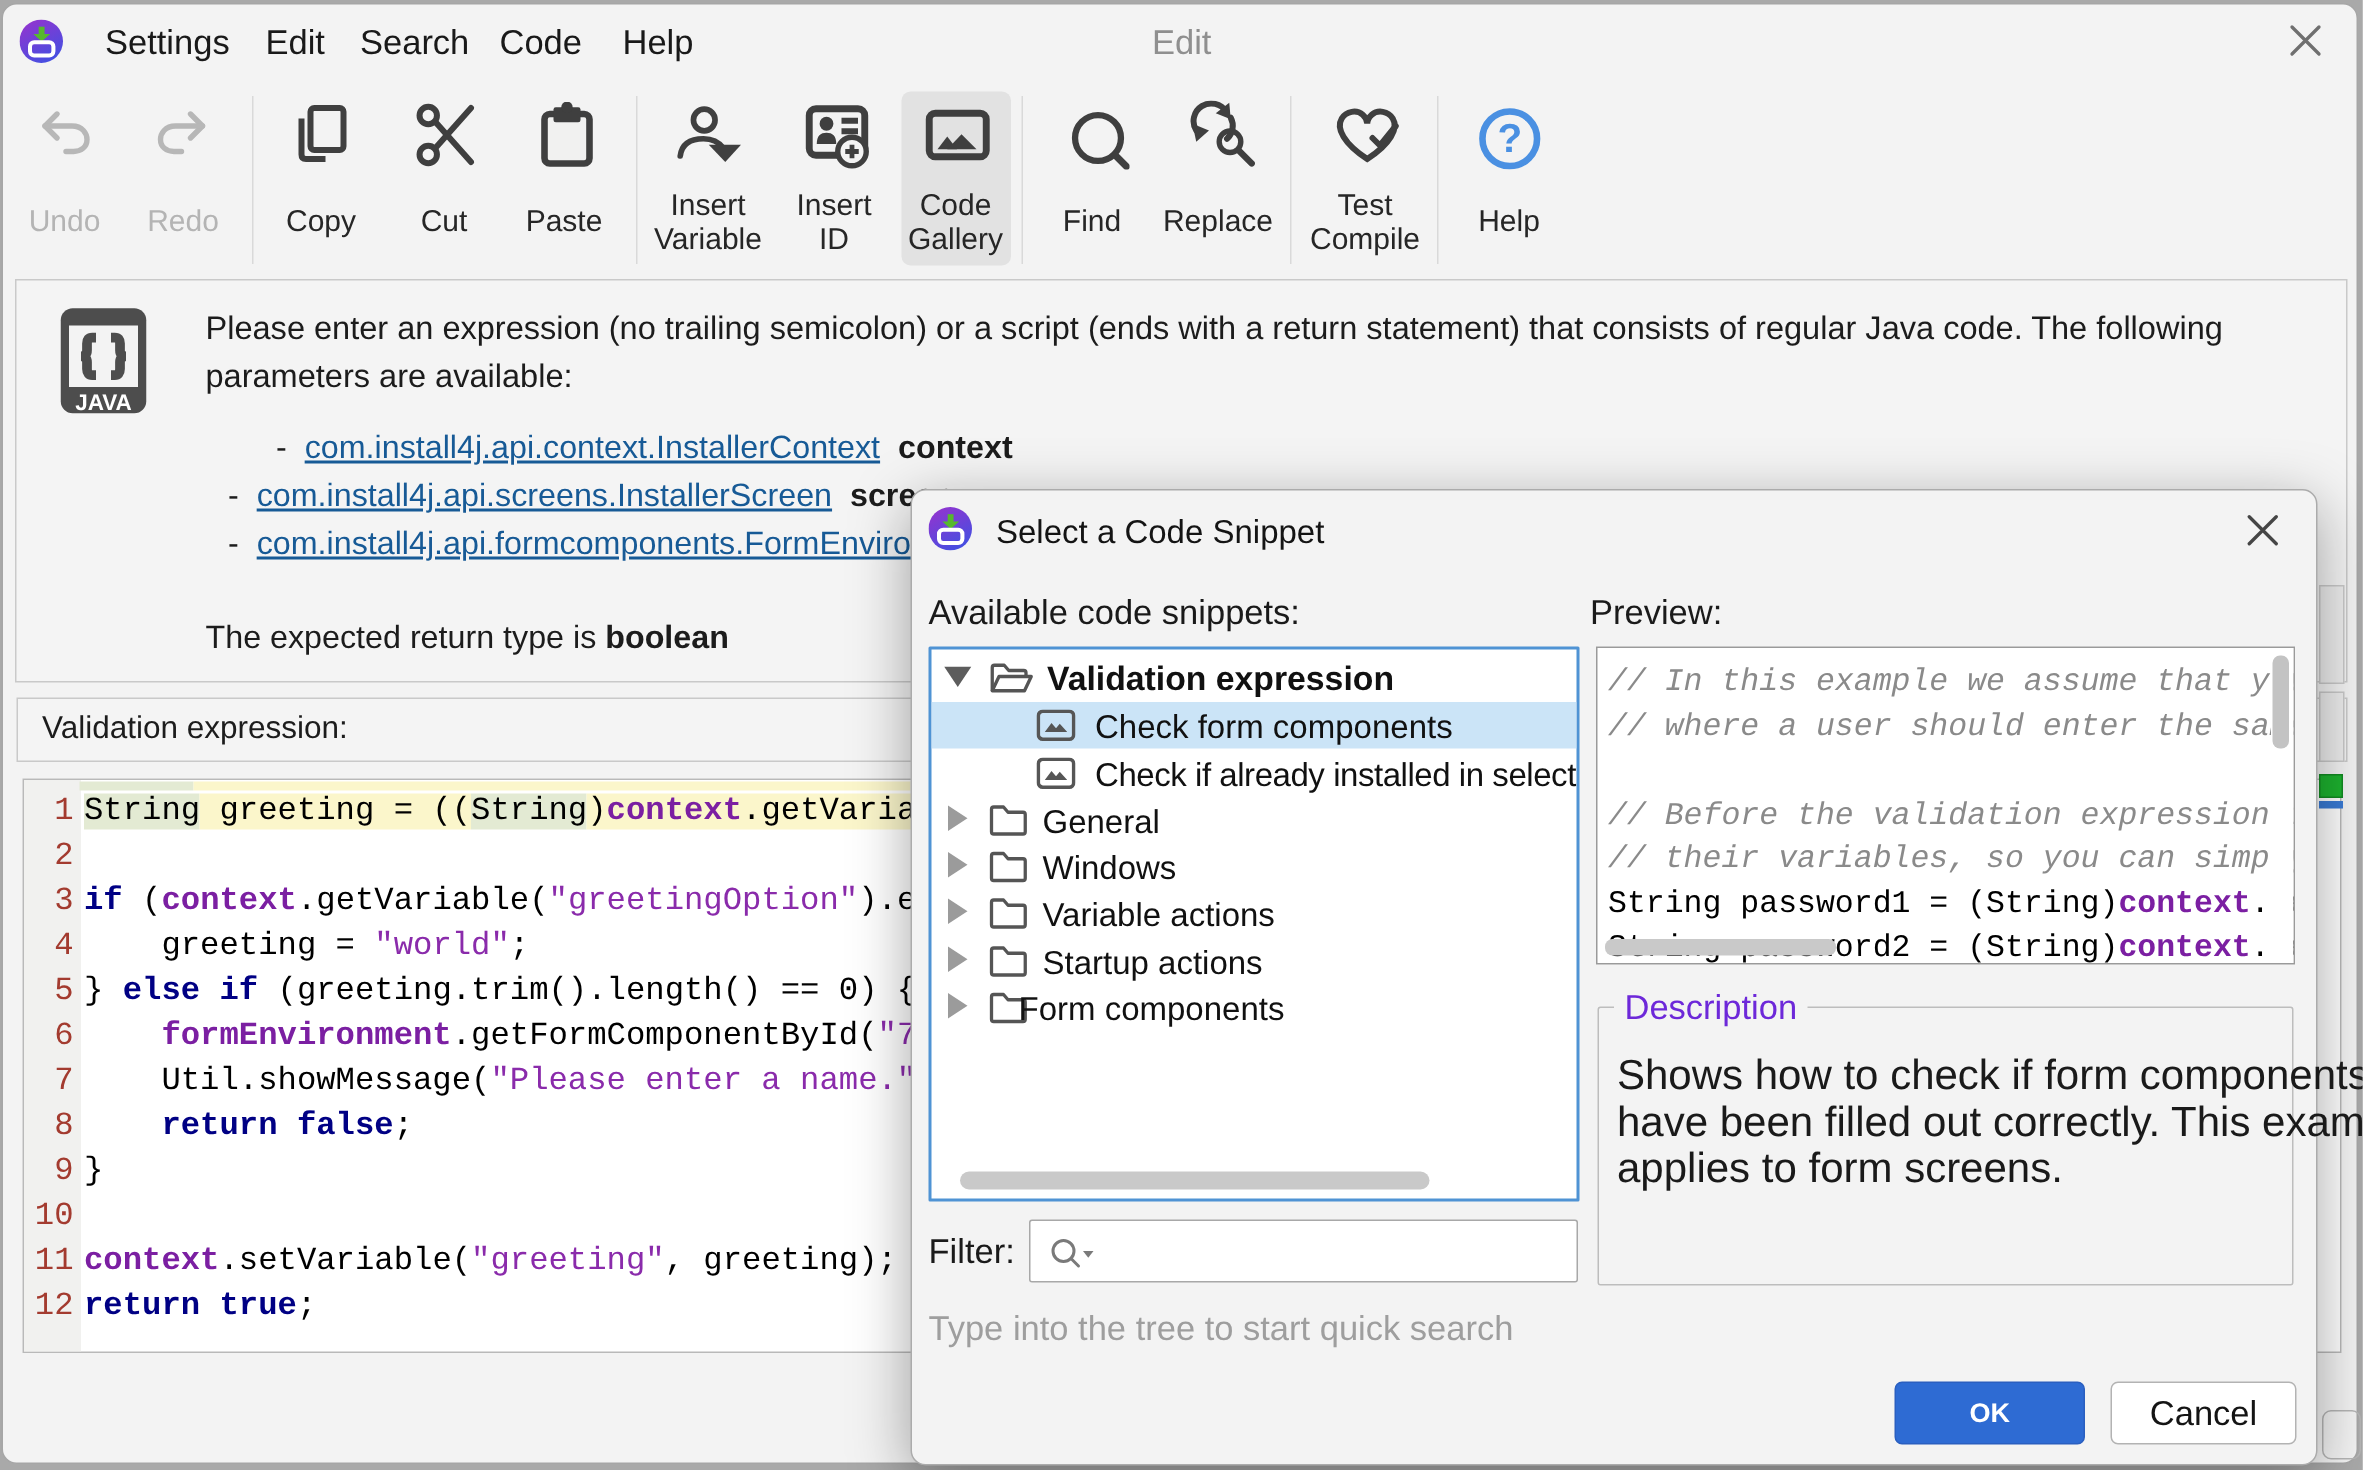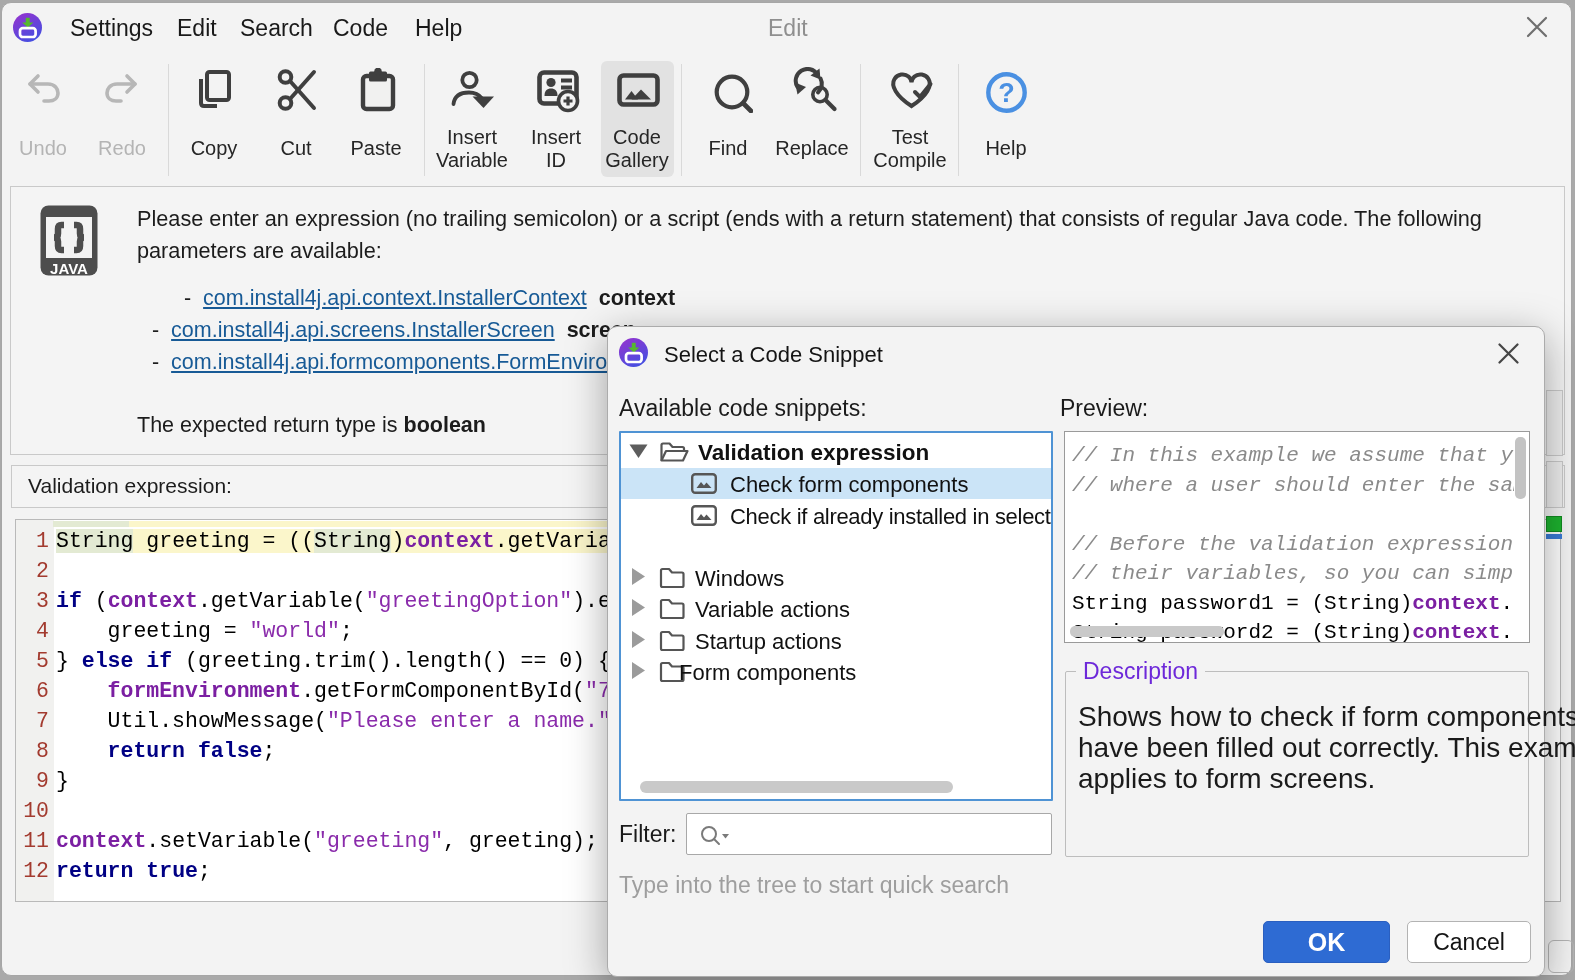--- a/index.html
+++ b/index.html
@@ -257,20 +257,29 @@
     </svg>
     <div class="trtext" style="left:109px;">Check form components</div>
   </div>
   <div class="treerow" style="top:67px">
     <svg class="abs" style="left:70px;top:5px" width="26" height="21" viewBox="0 0 26 21">
       <rect x="1.2" y="1.2" width="23.6" height="18.6" rx="3" fill="none" stroke="#565656" stroke-width="2.4"></rect>
       <path d="M5.5 15 L10 9 L13 12.5 L15.5 9.5 L20.5 15 Z" fill="#565656"></path>
     </svg>
     <div class="trtext" style="left:109px;letter-spacing:-0.3px;">Check if already installed in selected directory</div>
   </div>
+  <div class="treerow" style="top:98px">
+    <svg class="abs" style="left:10px;top:5px" width="15" height="19" viewBox="0 0 15 19">
+          <path d="M1 1 L14 9.5 L1 18 Z" fill="#9b9b9b"></path>
+        </svg>
+    <svg class="abs" style="left:38px;top:4px" width="28" height="24" viewBox="0 0 28 24">
+      <path d="M2 19.5 V4.5 Q2 3 3.5 3 H10 L13 6.5 H23 Q24.5 6.5 24.5 8 V19.5 Q24.5 21 23 21 H3.5 Q2 21 2 19.5 Z" fill="none" stroke="#555" stroke-width="2.2" stroke-linejoin="round"></path>
+    </svg>
+    <div class="trtext" style="left:74px;">General</div>
+  </div>
   <div class="treerow" style="top:129px">
     <svg class="abs" style="left:10px;top:5px" width="15" height="19" viewBox="0 0 15 19">
           <path d="M1 1 L14 9.5 L1 18 Z" fill="#9b9b9b"></path>
         </svg>
     <svg class="abs" style="left:38px;top:4px" width="28" height="24" viewBox="0 0 28 24">
       <path d="M2 19.5 V4.5 Q2 3 3.5 3 H10 L13 6.5 H23 Q24.5 6.5 24.5 8 V19.5 Q24.5 21 23 21 H3.5 Q2 21 2 19.5 Z" fill="none" stroke="#555" stroke-width="2.2" stroke-linejoin="round"></path>
     </svg>
     <div class="trtext" style="left:74px;">Windows</div>
   </div>
   <div class="treerow" style="top:160px">
@@ -321,16 +330,16 @@
   <div class="pline" style="top:186px">String password2 = (String)<span class="fld">context</span>.getVar</div>
   <div class="abs" style="left:5px;top:194px;width:154px;height:11px;background:#c9c9c9;border-radius:5px;"></div>
   <div class="abs" style="right:0;top:0;width:15px;height:100%;background:#ffffff;"></div>
   <div class="abs" style="right:3px;top:5px;width:11px;height:62px;background:#c3c3c3;border-radius:5px;"></div>
 </div>
 
 <div class="abs" style="left:1065px;top:671px;width:464px;height:186px;border:1px solid #bdbdbd;border-radius:2px;"></div>
 <div class="abs" style="left:1076px;top:658px;font-size:23px;color:#6d28d9;background:#f3f3f3;padding:0 7px;">Description</div>
 <div class="abs" style="left:1078px;top:701px;font-size:28px;line-height:31px;color:#1a1a1a;white-space:nowrap;">Shows how to check if form components<br>have been filled out correctly. This example<br>applies to form screens.</div>
 
-<div class="abs" style="left:1263px;top:921px;width:127px;height:42px;background:#2e6bd3;border:1px solid #2a5fc0;border-radius:5px;color:#ffffff;font-size:25px;font-weight:bold;text-align:center;line-height:40px;">OK</div>
+<div class="abs" style="left:1263px;top:921px;width:127px;height:42px;background:#2e6bd3;border:1px solid #2a5fc0;border-radius:5px;color:#ffffff;font-size:18px;font-weight:bold;text-align:center;line-height:40px;">OK</div>
 <div class="abs" style="left:1407px;top:921px;width:124px;height:42px;background:#ffffff;border:1px solid #b3b3b3;border-radius:5px;color:#141414;font-size:23px;text-align:center;line-height:40px;">Cancel</div>
 
 </div>
 
 </body></html>

